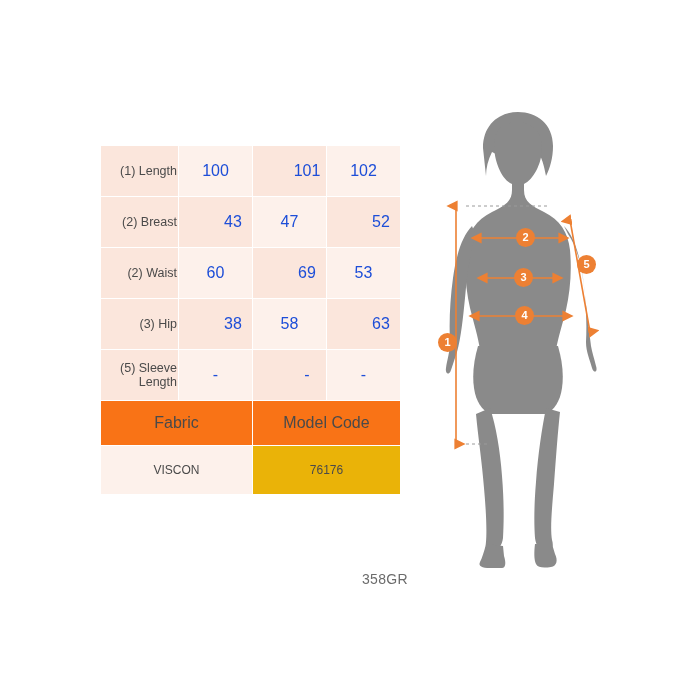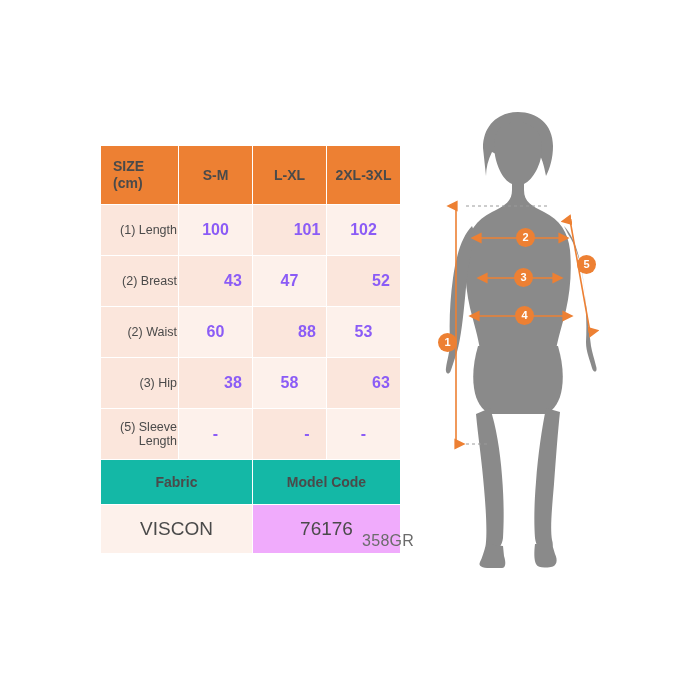--- a/index.html
+++ b/index.html
@@ -66,46 +66,45 @@
   }
   .body-row td.v-odd {
     background: #fbe6dc;
     padding-left: 36px;
   }
   .body-row td.v-even {
     background: #fdf1eb;
   }
   .body-row td.val {
     font-size: 16px;
-    color: #8b5cf6;
-    font-weight: bold;
+    color: #1d4ed8;
   }
   
   .foot-hdr td {
-    background: #14b8a6;
+    background: #f97316;
     color: #ffffff;
-    font-weight: bold;
+    font-weight: normal;
     height: 42px;
-    font-size: 14px;
+    font-size: 16px;
   }
   .foot-val td {
     background: #fdf1eb;
     height: 46px;
-    font-size: 19px;
+    font-size: 12px;
     color: #3f3f3f;
   }
   .foot-val td.second {
-    background: #f0abfc;
+    background: #eab308;
   }
 
   .code-note {
     position: absolute;
     left: 362px;
-    top: 532px;
-    font-size: 16px;
+    top: 571px;
+    font-size: 14px;
     color: #6b6b6b;
     letter-spacing: 0.3px;
   }
 
   
   .figure-panel {
     position: absolute;
     left: 420px;
     top: 110px;
     width: 260px;
@@ -139,48 +138,39 @@
 
   <div class="table-wrap">
     <table class="size-table">
       <colgroup>
         <col style="width:78px">
         <col style="width:74px">
         <col style="width:74px">
         <col style="width:74px">
       </colgroup>
       <tbody>
-        <tr class="hdr">
-          <td class="first">
-            <span>SIZE</span><br>
-            <span>(cm)</span>
-          </td>
-          <td>S-M</td>
-          <td>L-XL</td>
-          <td>2XL-3XL</td>
-        </tr>
 
         <tr class="body-row">
           <td class="label">(1) Length</td>
           <td class="val v-even">100</td>
           <td class="val v-odd">101</td>
           <td class="val v-even">102</td>
         </tr>
 
         <tr class="body-row">
           <td class="label">(2) Breast</td>
           <td class="val v-odd">43</td>
           <td class="val v-even">47</td>
           <td class="val v-odd">52</td>
         </tr>
 
         <tr class="body-row">
           <td class="label">(2) Waist</td>
           <td class="val v-even">60</td>
-          <td class="val v-odd">88</td>
+          <td class="val v-odd">69</td>
           <td class="val v-even">53</td>
         </tr>
 
         <tr class="body-row">
           <td class="label">(3) Hip</td>
           <td class="val v-odd">38</td>
           <td class="val v-even">58</td>
           <td class="val v-odd">63</td>
         </tr>
 

